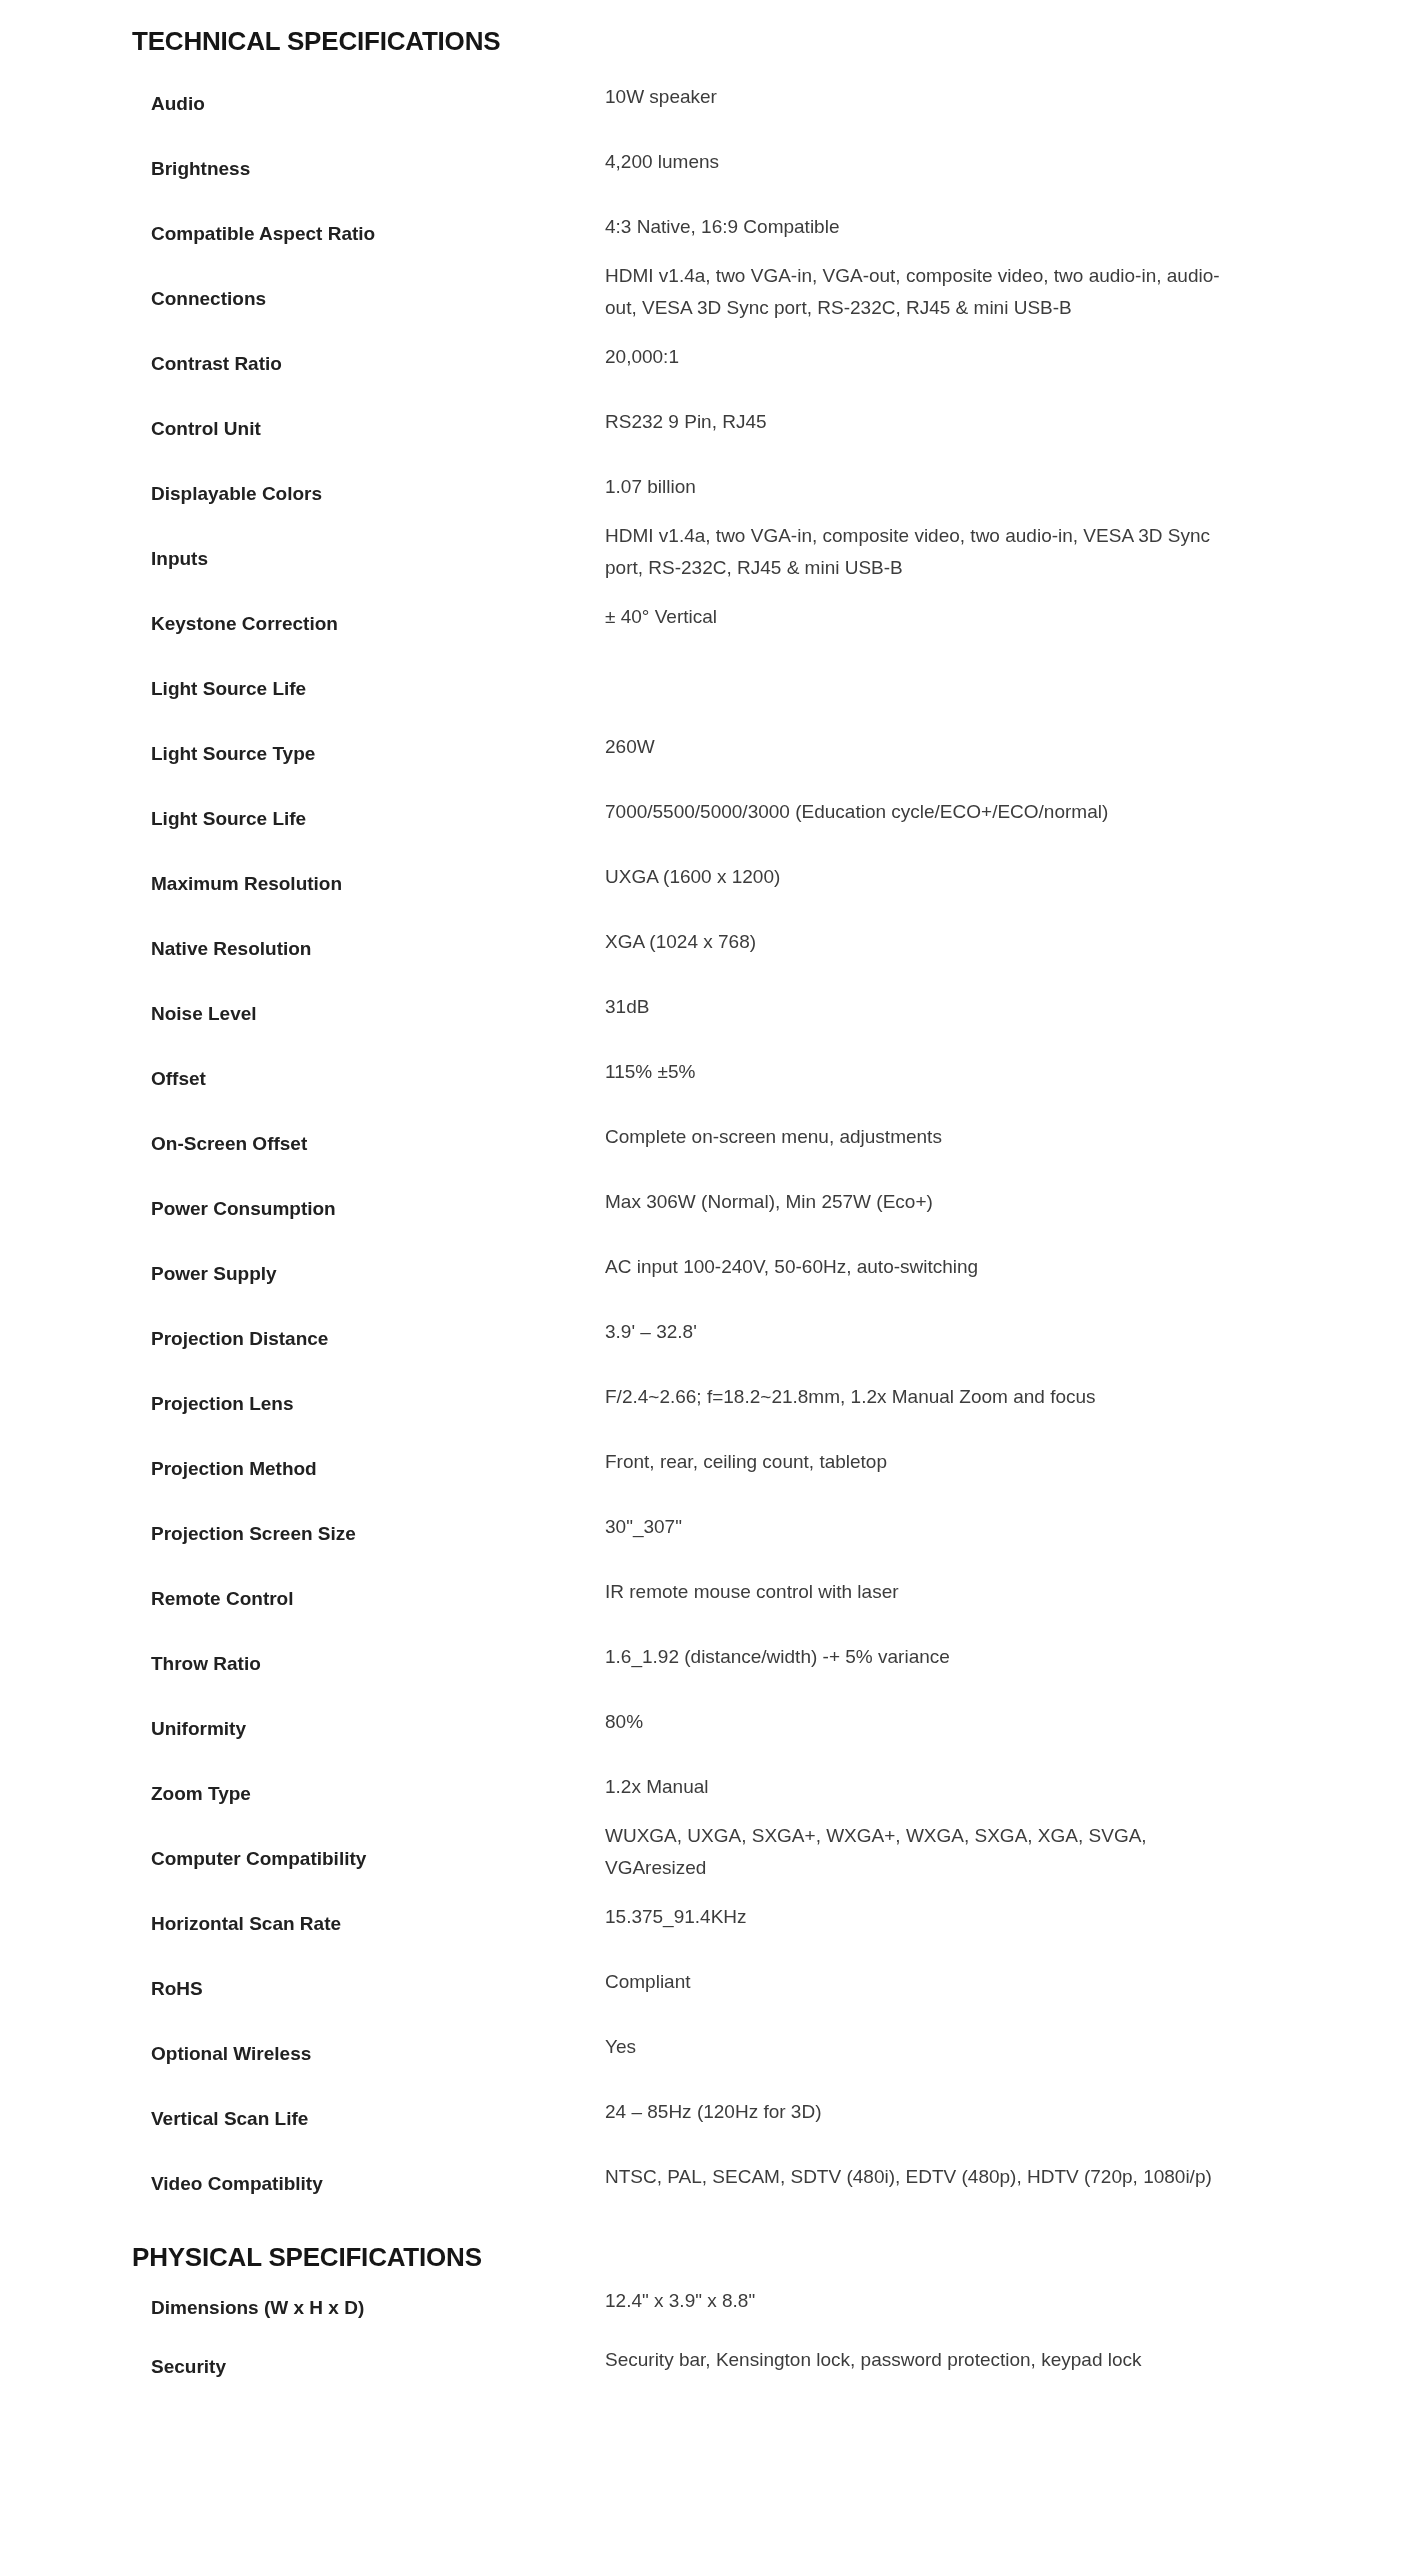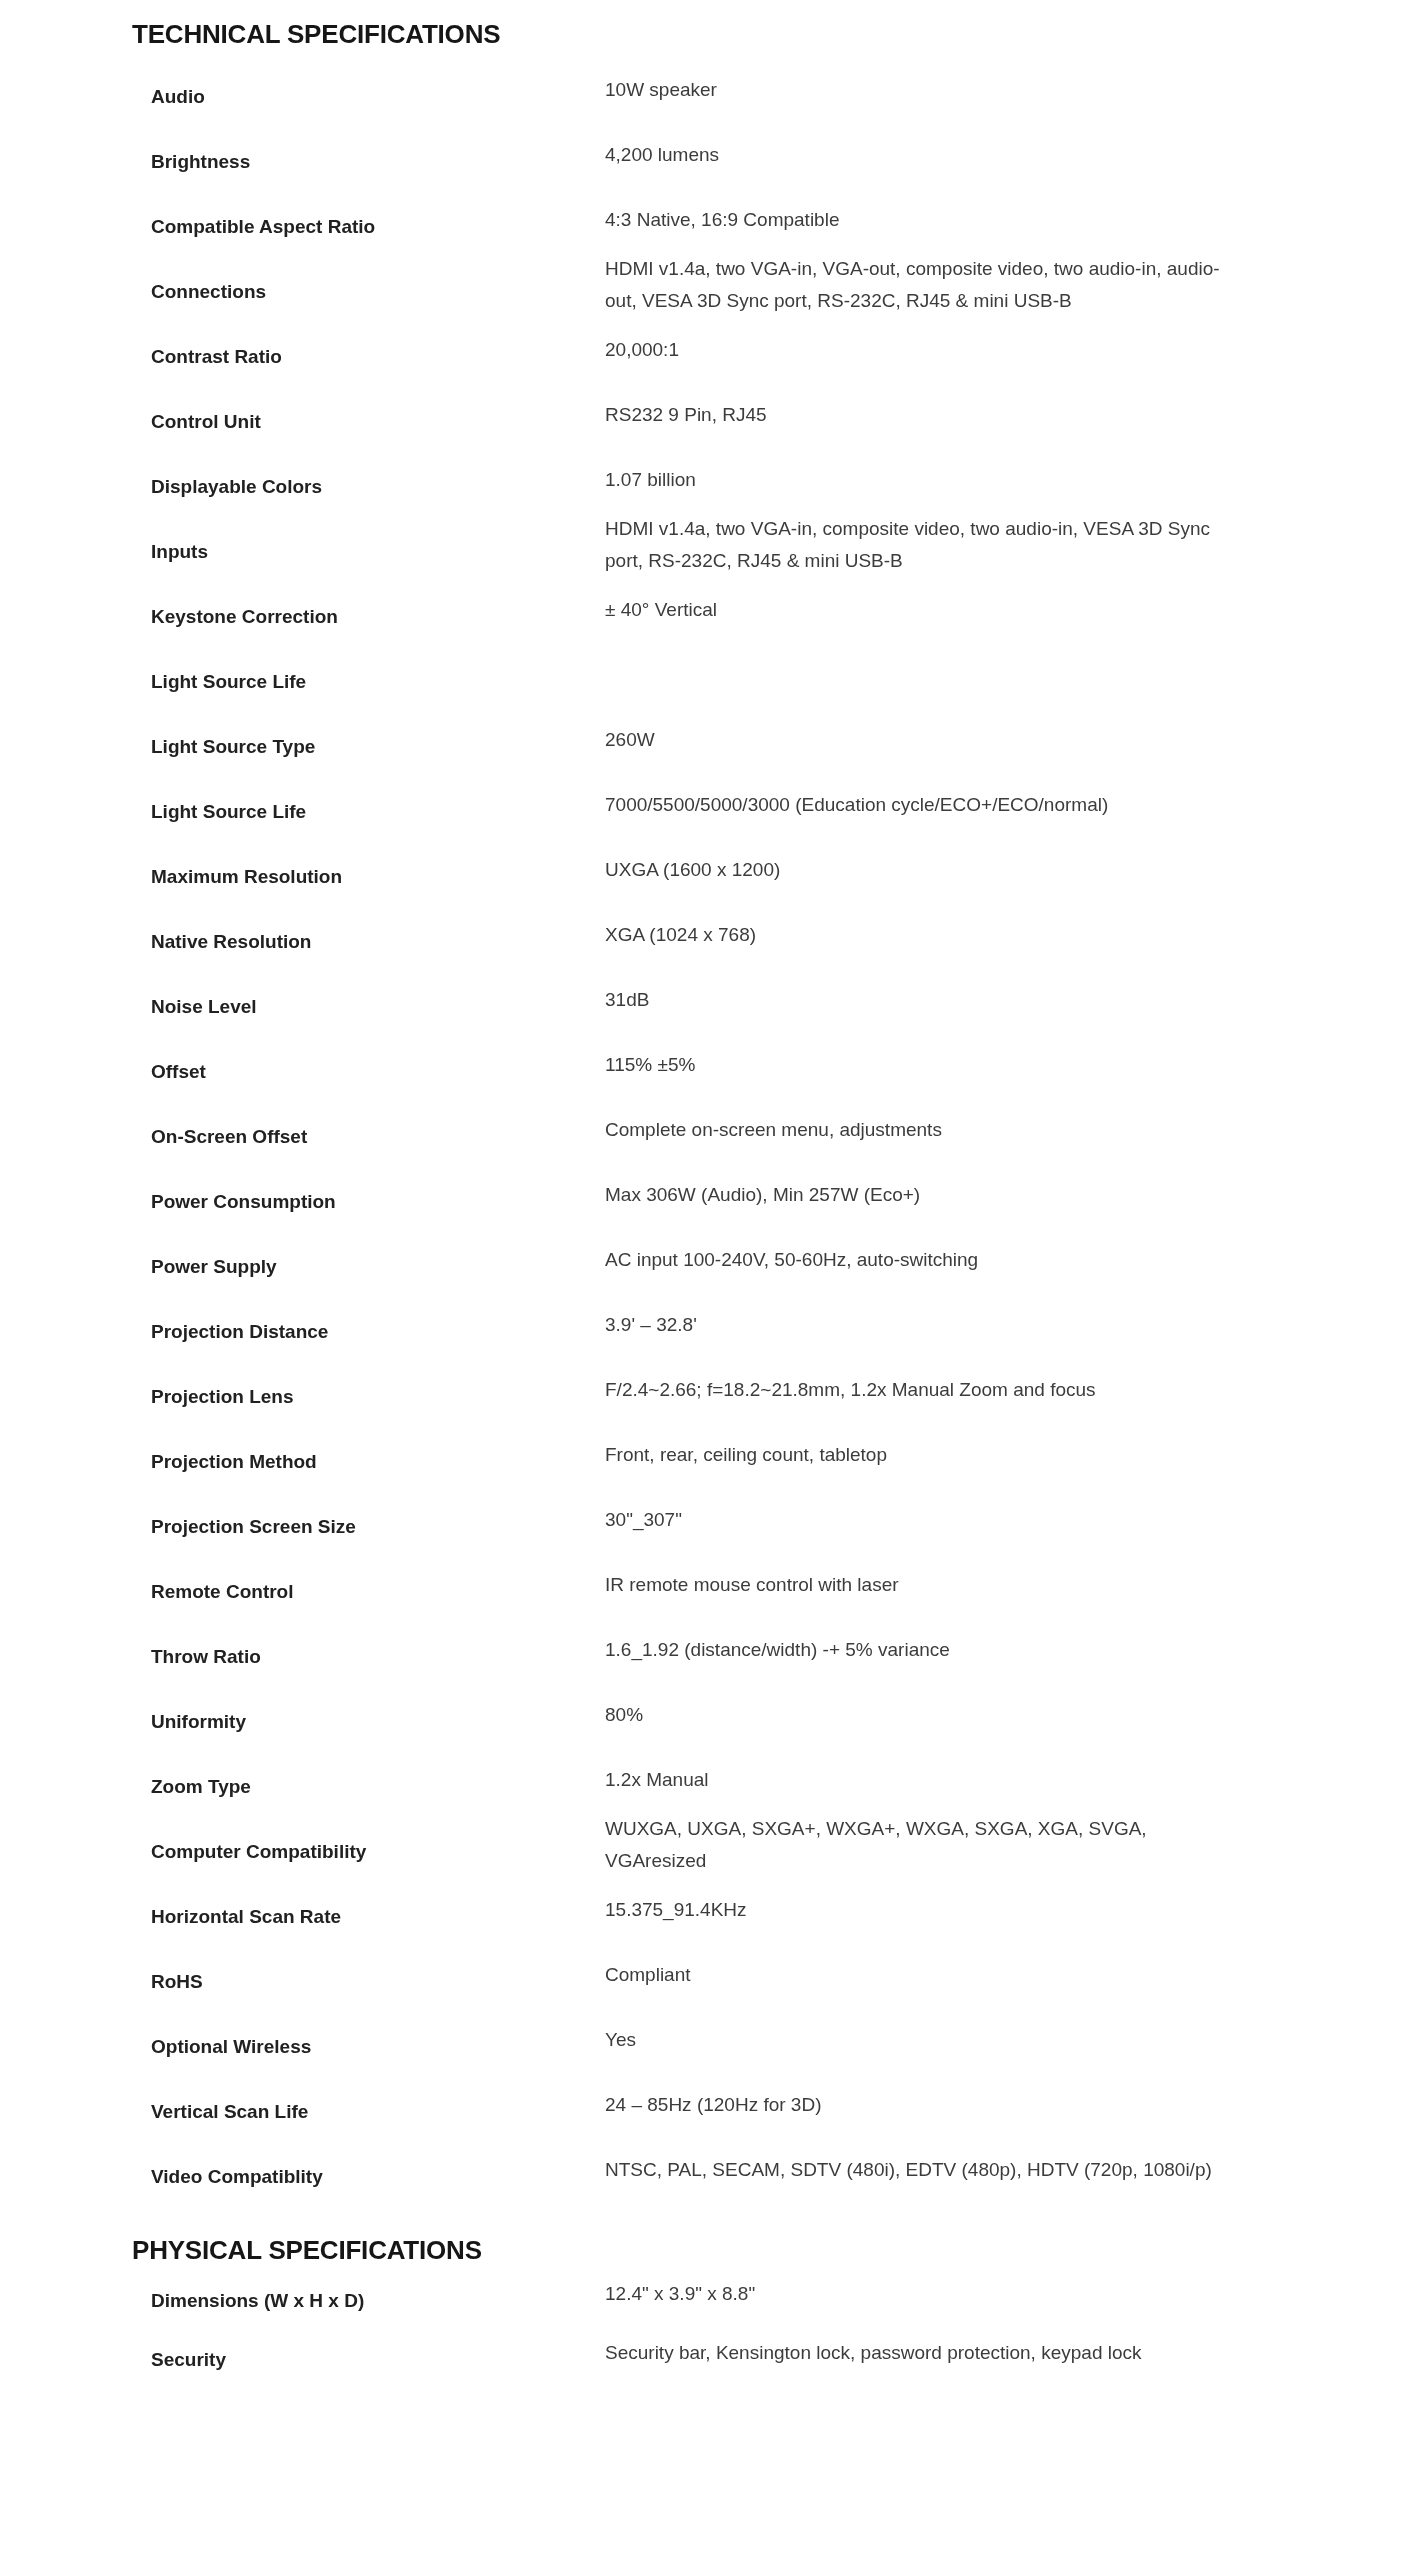--- a/index.html
+++ b/index.html
@@ -4,21 +4,21 @@
 <style>
   html, body { background:#ffffff; }
   body {
     margin:0;
     width:1412px;
     height:2576px;
     overflow:hidden;
     font-family:"Liberation Sans", sans-serif;
     -webkit-font-smoothing:antialiased;
   }
-  .page { padding-top:19px; }
+  .page { padding-top:26px; }
   .section-title {
     margin:0 0 14.7px 132px;
     font-size:26px;
     line-height:30px;
     font-weight:700;
     color:#161616;
     letter-spacing:-0.2px;
   }
   .spec-section.second { margin-top:26px; }
   .spec-section.second .section-title { margin-bottom:5.9px; }
@@ -137,21 +137,21 @@
     <div class="value">115% ±5%</div>
   </div>
 
   <div class="row">
     <div class="label">On-Screen Offset</div>
     <div class="value">Complete on-screen menu, adjustments</div>
   </div>
 
   <div class="row">
     <div class="label">Power Consumption</div>
-    <div class="value">Max 306W (Audio), Min 257W (Eco+)</div>
+    <div class="value">Max 306W (Normal), Min 257W (Eco+)</div>
   </div>
 
   <div class="row">
     <div class="label">Power Supply</div>
     <div class="value">AC input 100-240V, 50-60Hz, auto-switching</div>
   </div>
 
   <div class="row">
     <div class="label">Projection Distance</div>
     <div class="value">3.9' – 32.8'</div>

